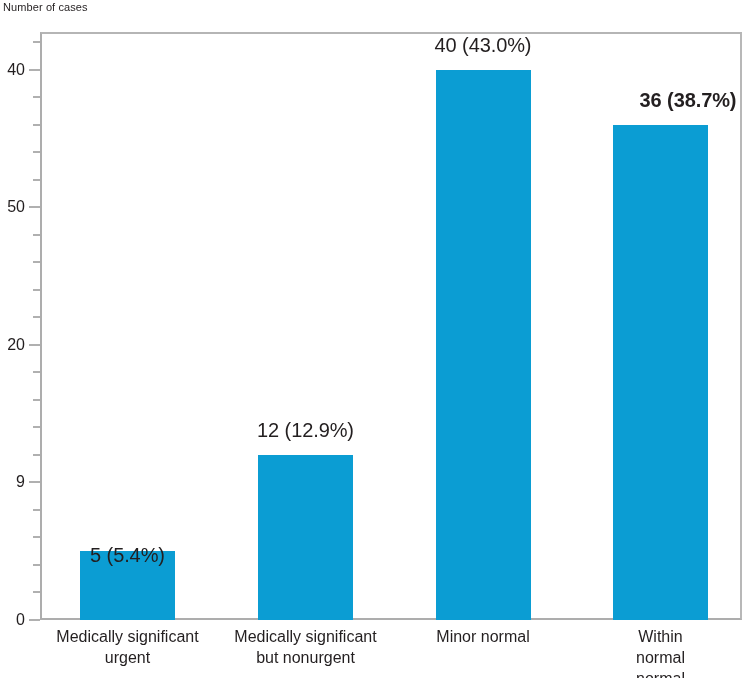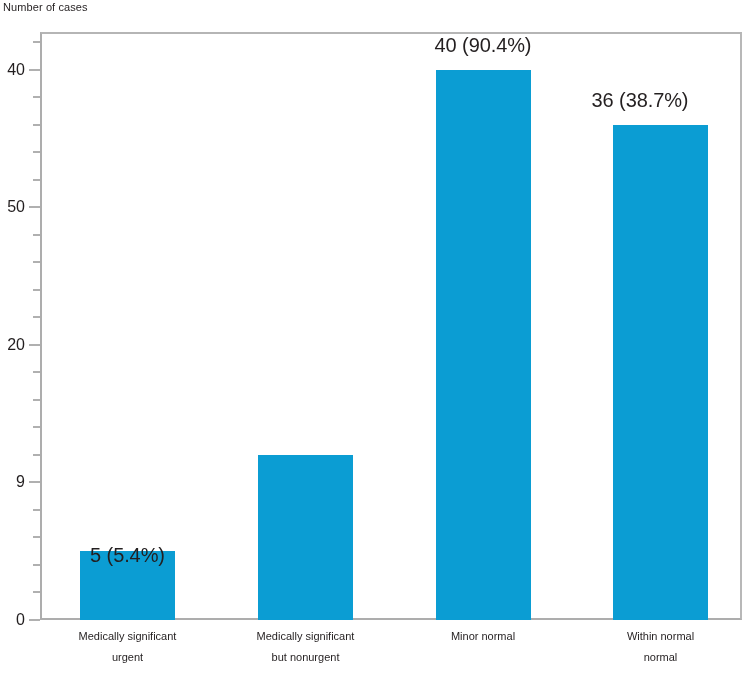--- a/index.html
+++ b/index.html
@@ -97,21 +97,21 @@
     white-space: nowrap;
     text-align: center;
     transform: translateX(-50%);
     letter-spacing: -0.1px;
   }
 
   
   .cat-label {
     position: absolute;
     top: 626px;
-    font-size: 11px;
+    font-size: 16px;
     line-height: 21px;
     color: #231f20;
     text-align: center;
     transform: translateX(-50%);
     white-space: pre-line;
   }
 </style>
 </head>
 <body>
 
@@ -161,15 +161,16 @@
   <div id="label-layer">
       <div class="cat-label" style="left: 127.5px;">Medically significant
 urgent</div>
       <div class="cat-label" style="left: 305.5px;">Medically significant
 but nonurgent</div>
       <div class="cat-label" style="left: 483px;">Minor normal</div>
       <div class="cat-label" style="left: 660.5px;">Within normal normal</div>
     </div>
 
 <div class="bar-value" style="left: 127.5px; top: 544px;">5 (5.4%)</div>
-    <div class="bar-value" style="left: 483px; top: 33.7653px;">40 (90.4%)</div>
-    <div class="bar-value" style="left: 640px; top: 88.7887px;">36 (38.7%)</div>
+    <div class="bar-value" style="left: 305.5px; top: 418.93px;">12 (12.9%)</div>
+    <div class="bar-value" style="left: 483px; top: 33.7653px;">40 (43.0%)</div>
+    <div class="bar-value" style="left: 688px; top: 88.7887px; font-weight: bold;">36 (38.7%)</div>
   </div>
 
 </body></html>

